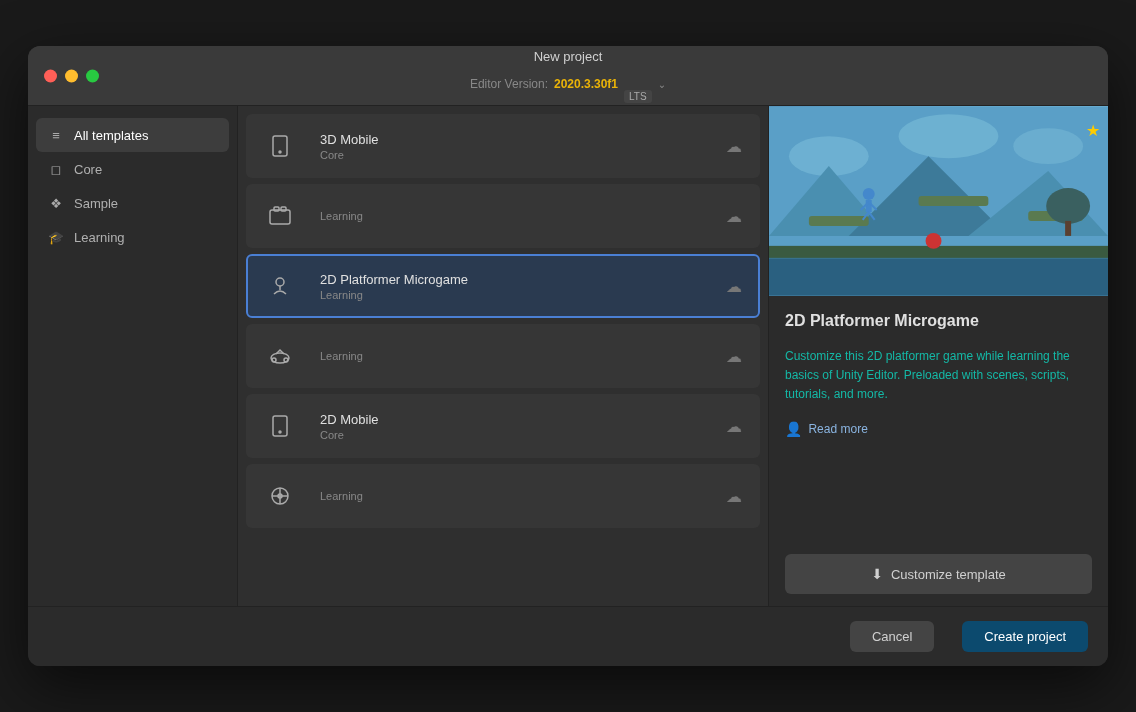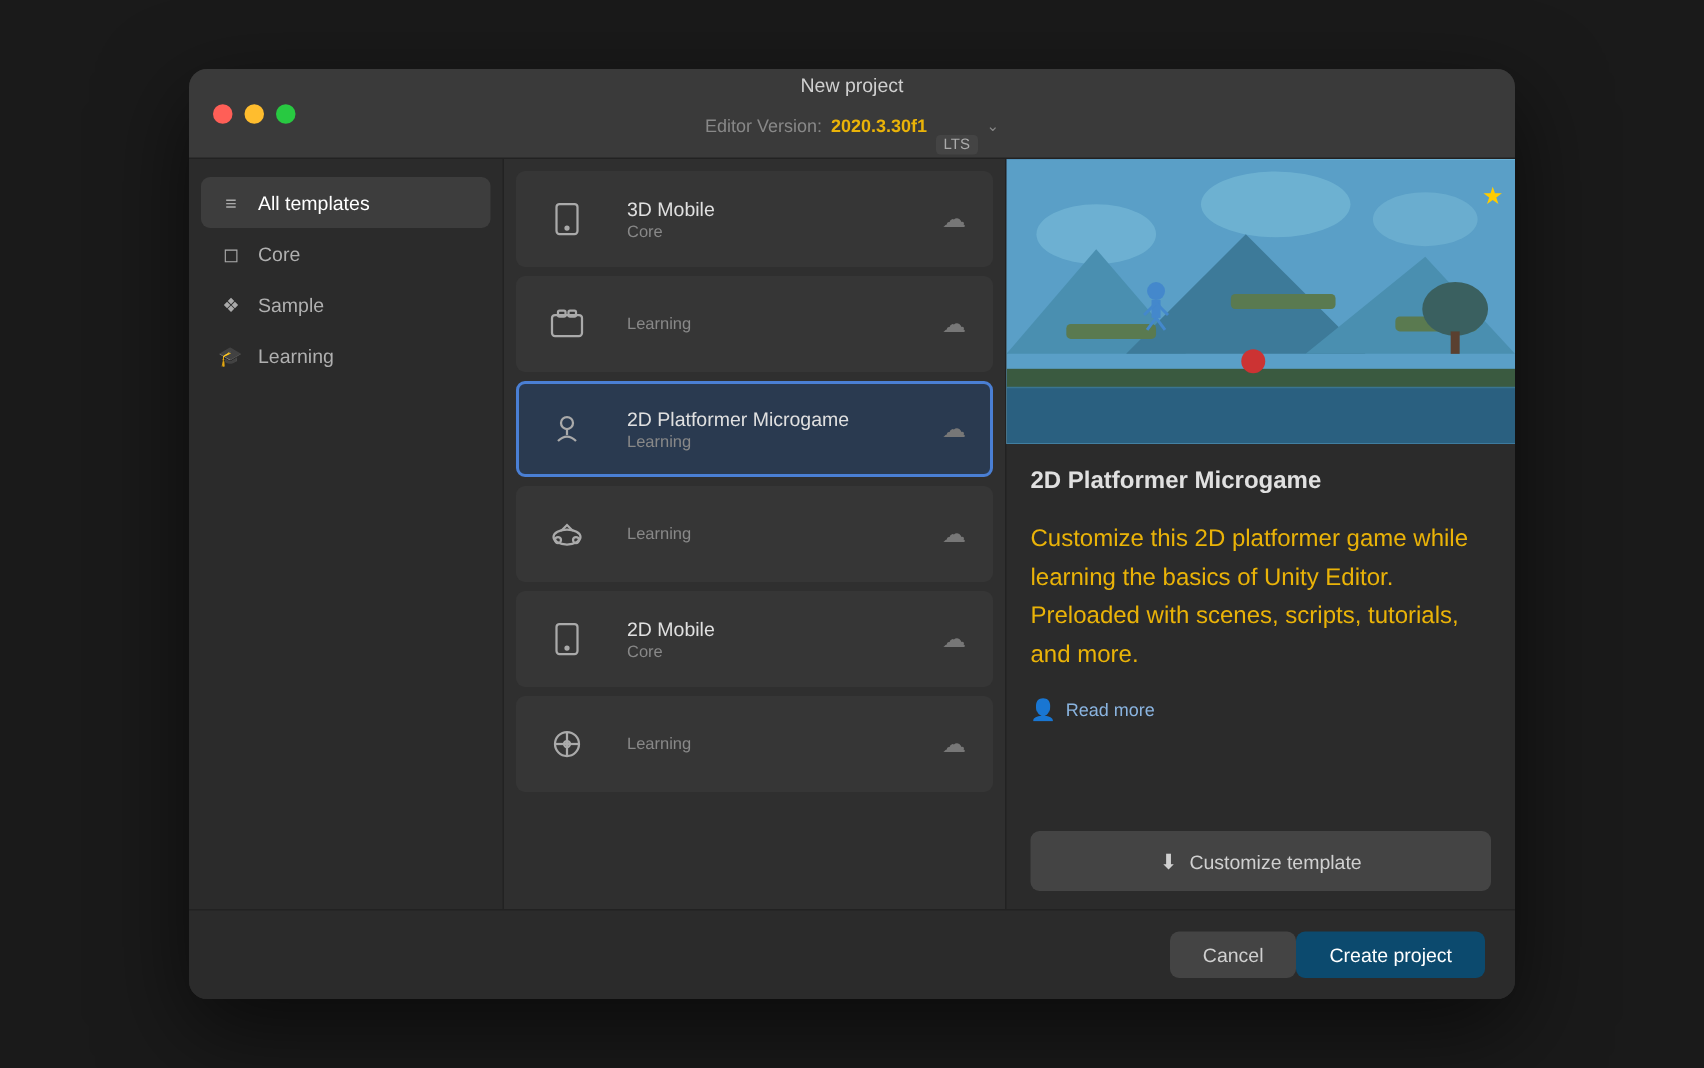--- a/index.html
+++ b/index.html
@@ -7,21 +7,21 @@
       background: #1a1a1a;
       display: flex;
       align-items: center;
       justify-content: center;
       width: 1136px;
       height: 712px;
       font-family: -apple-system, BlinkMacSystemFont, 'Segoe UI', sans-serif;
     }
 
     .window {
-      width: 884px;
+      width: 1080px;
       height: 620px;
       background: #2b2b2b;
       border-radius: 12px;
       overflow: hidden;
       display: flex;
       flex-direction: column;
       box-shadow: 0 20px 60px rgba(0,0,0,0.6);
     }
 
     
@@ -236,22 +236,22 @@
     }
 
     .preview-title {
       color: #e0e0e0;
       font-size: 16px;
       font-weight: 600;
       margin-bottom: 10px;
     }
 
     .preview-description {
-      color: #eab308;
-      font-size: 16px;
+      color: #14b8a6;
+      font-size: 12px;
       line-height: 1.6;
       margin-bottom: 16px;
       margin-top: 17px;
     }
 
     .read-more-btn {
       display: flex;
       align-items: center;
       gap: 6px;
       color: #8ab4e0;
@@ -287,21 +287,21 @@
       font-size: 14px;
     }
 
     
     .footer {
       background: #2b2b2b;
       border-top: 1px solid #222;
       padding: 14px 20px;
       display: flex;
       justify-content: flex-end;
-      gap: 0;
+      gap: 28px;
       flex-shrink: 0;
     }
 
     .btn-cancel {
       padding: 8px 22px;
       background: #444;
       border: none;
       border-radius: 6px;
       color: #d0d0d0;
       font-size: 13px;

